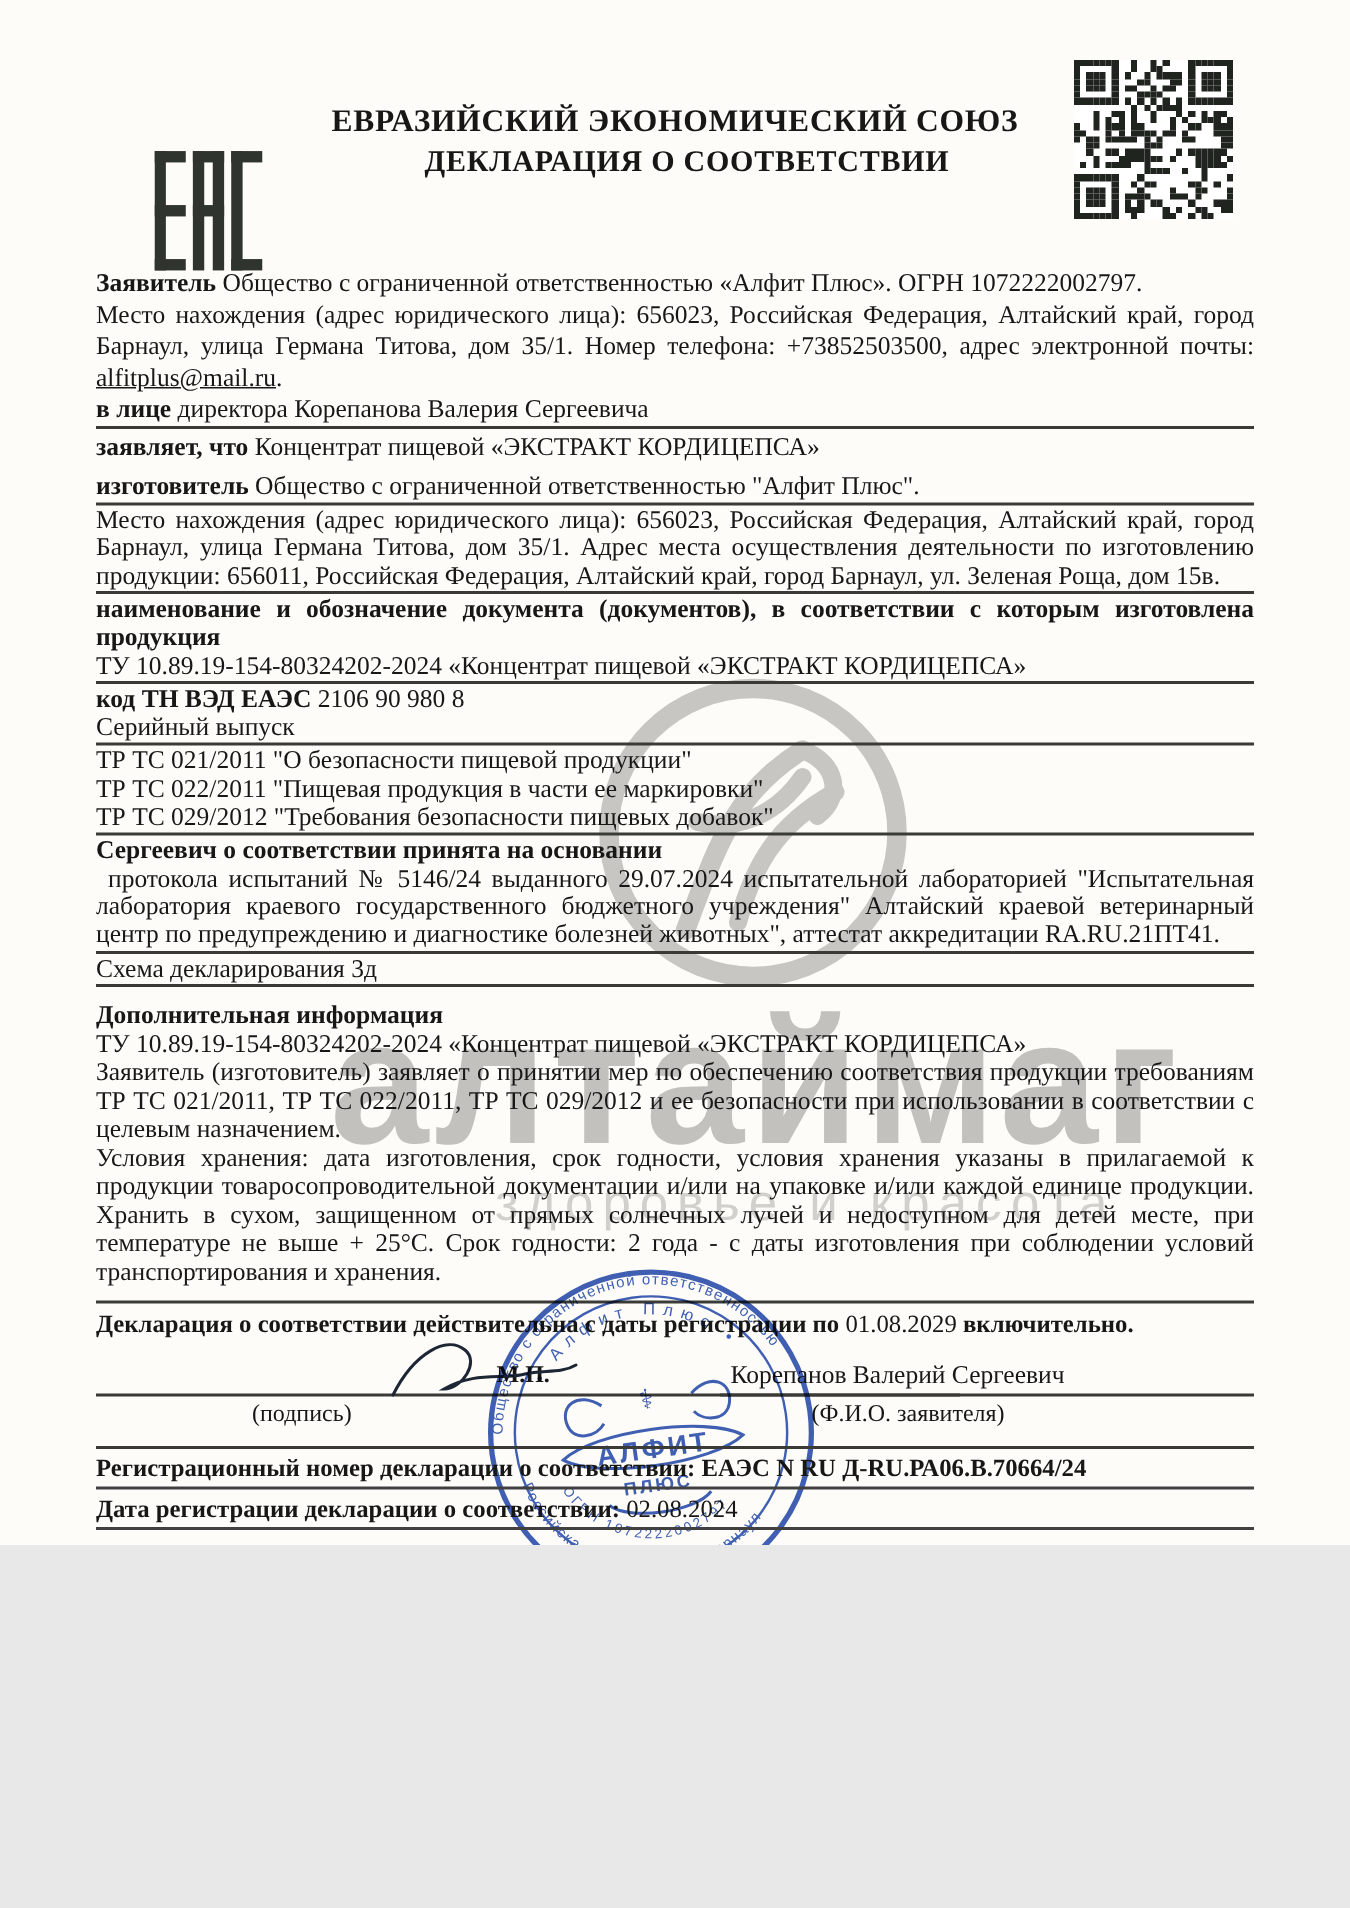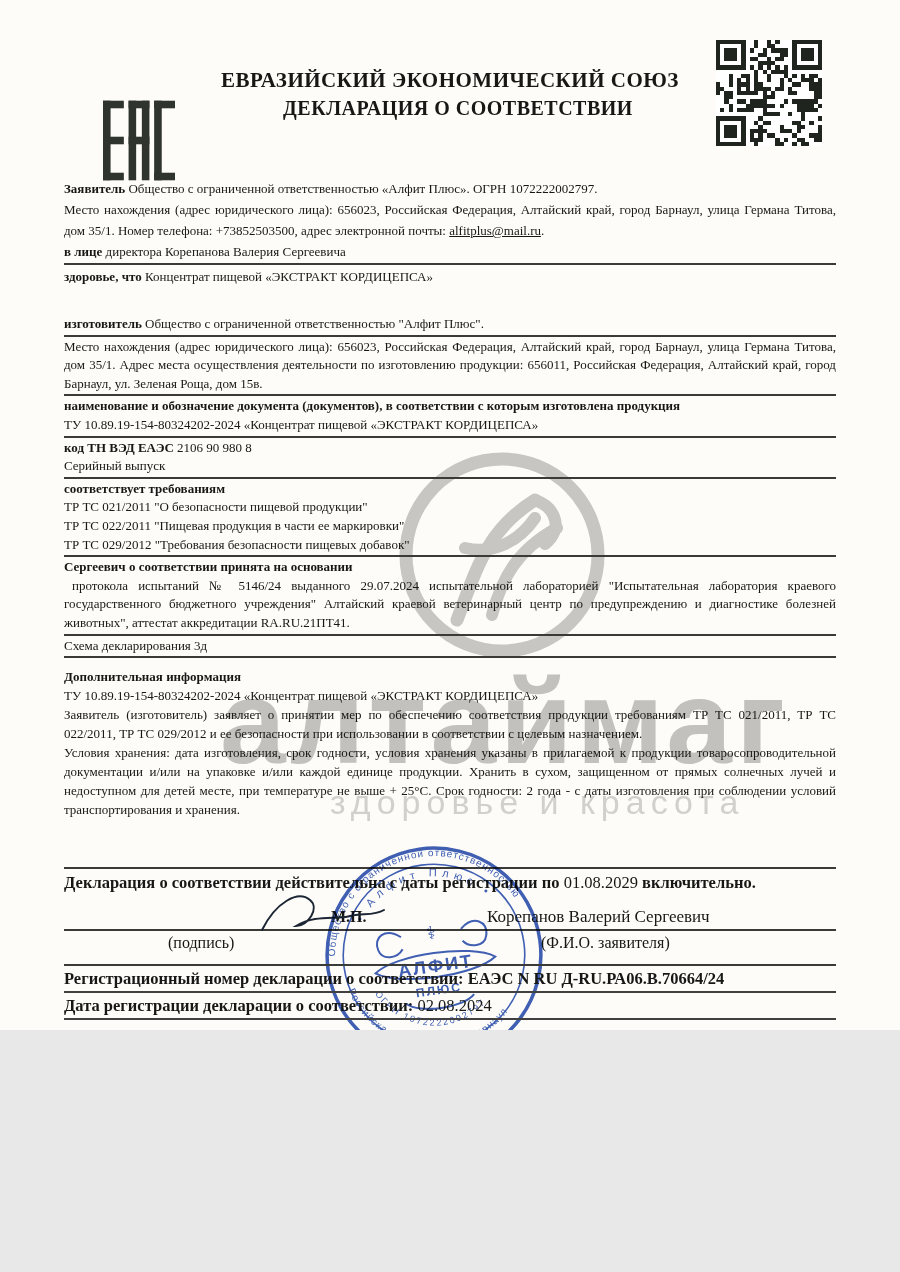--- a/index.html
+++ b/index.html
@@ -4,21 +4,21 @@
 <style>
   html,body{margin:0;padding:0;background:#e8e8e8;}
   .page{position:relative;width:900px;height:1030px;background:#fdfcf9;overflow:hidden;
         font-family:"Liberation Serif", serif;color:#171715;}
   .abs{position:absolute;}
   
   .hdr{position:absolute;left:0;top:68px;width:900px;text-align:center;font-weight:bold;}
   .hdr .l1{font-size:21px;letter-spacing:.5px;}
   .hdr .l2{font-size:20px;letter-spacing:.5px;margin-top:4px;padding-left:16px;}
   
-  .sec{position:absolute;left:64px;width:772px;font-size:13px;}
+  .sec{position:absolute;left:64px;width:772px;font-size:17px;}
   .secA{top:178px;line-height:21px;}
   .secB{top:315px;line-height:18.6px;}
   .secC{top:667px;line-height:19px;}
   .row{display:block;}
   .just{text-align:justify;margin:0;}
   p{margin:0;}
   b{font-weight:bold;}
   .lb{border-bottom:2px solid #3a3a37;padding-bottom:1px;margin-bottom:1px;}
   .indent{text-indent:8px;}
   .email{text-decoration:underline;}
@@ -715,31 +715,30 @@
       <path d="M140,52 C162,60 168,82 150,96" stroke-width="12"></path>
     </svg>
   </div>
   <div class="wm wm-brand">алтаймаг</div>
   <div class="wm wm-tag">здоровье и красота</div>
 
   <div class="sec secA">
     <p class="just"><b>Заявитель</b> <span>Общество с ограниченной ответственностью «Алфит Плюс». ОГРН 1072222002797.</span></p>
     <p class="just"><span>Место нахождения (адрес юридического лица): 656023, Российская Федерация, Алтайский край, город Барнаул, улица Германа Титова, дом 35/1. Номер телефона: +73852503500, адрес электронной почты:</span> <span class="email">alfitplus@mail.ru</span><span>.</span></p>
     <div class="row lb"><b>в лице</b> <span>директора Корепанова Валерия Сергеевича</span></div>
-    <div class="row"><b>здоровье, что</b> <span>Концентрат пищевой «ЭКСТРАКТ КОРДИЦЕПСА»</span></div>
+    <div class="row"><b>заявляет, что</b> <span>Концентрат пищевой «ЭКСТРАКТ КОРДИЦЕПСА»</span></div>
   </div>
 
   <div class="sec secB">
     <div class="row lb"><b>изготовитель</b> <span>Общество с ограниченной ответственностью "Алфит Плюс".</span></div>
     <p class="just lb">Место нахождения (адрес юридического лица): 656023, Российская Федерация, Алтайский край, город Барнаул, улица Германа Титова, дом 35/1. Адрес места осуществления деятельности по изготовлению продукции: 656011, Российская Федерация, Алтайский край, город Барнаул, ул. Зеленая Роща, дом 15в.</p>
     <p class="just" style="font-weight:bold">наименование и обозначение документа (документов), в соответствии с которым изготовлена продукция</p>
     <div class="row lb">ТУ 10.89.19-154-80324202-2024 «Концентрат пищевой «ЭКСТРАКТ КОРДИЦЕПСА»</div>
     <div class="row"><b>код ТН ВЭД ЕАЭС</b> <span>2106 90 980 8</span></div>
     <div class="row lb">Серийный выпуск</div>
-    <div class="row" style="font-weight:bold">соответствует требованиям</div>
     <div class="row">ТР ТС 021/2011 "О безопасности пищевой продукции"</div>
     <div class="row">ТР ТС 022/2011 "Пищевая продукция в части ее маркировки"</div>
     <div class="row lb">ТР ТС 029/2012 "Требования безопасности пищевых добавок"</div>
     <div class="row" style="font-weight:bold">Сергеевич о соответствии принята на основании</div>
     <p class="just lb indent">протокола испытаний № 5146/24 выданного 29.07.2024 испытательной лабораторией "Испытательная лаборатория краевого государственного бюджетного учреждения" Алтайский краевой ветеринарный центр по предупреждению и диагностике болезней животных", аттестат аккредитации RA.RU.21ПТ41.</p>
     <div class="row lb">Схема декларирования 3д</div>
   </div>
 
   <div class="sec secC">
     <div class="row" style="font-weight:bold">Дополнительная информация</div>

